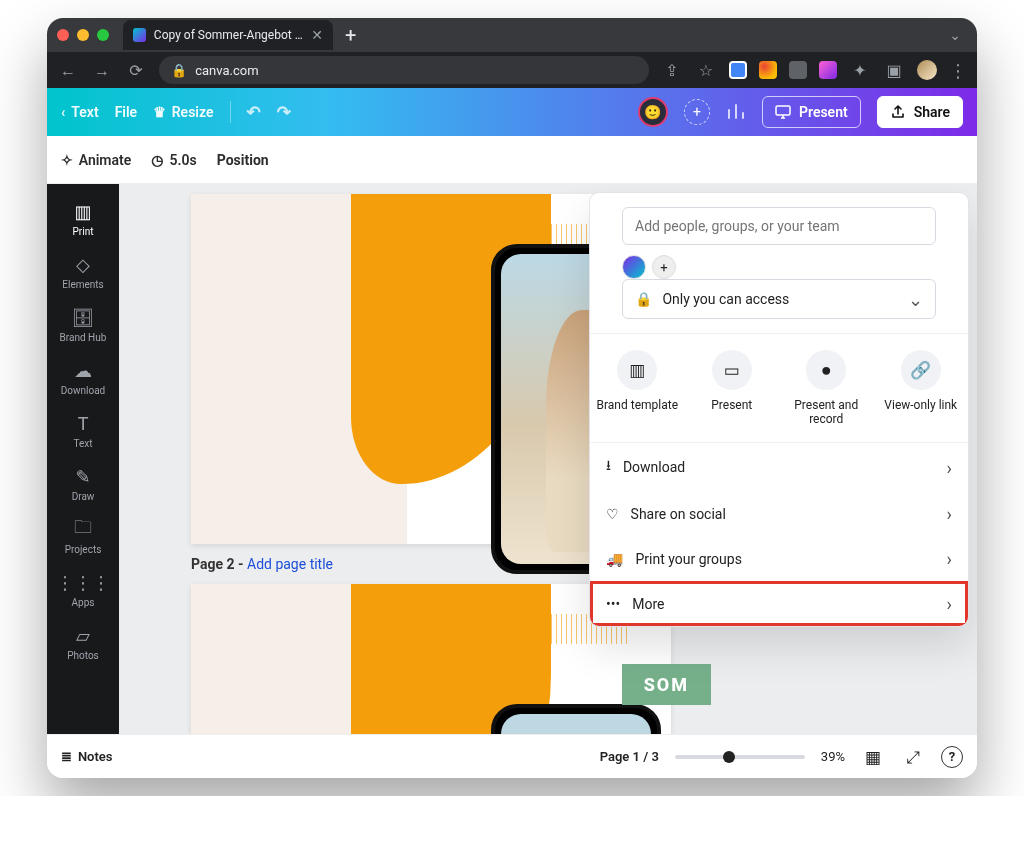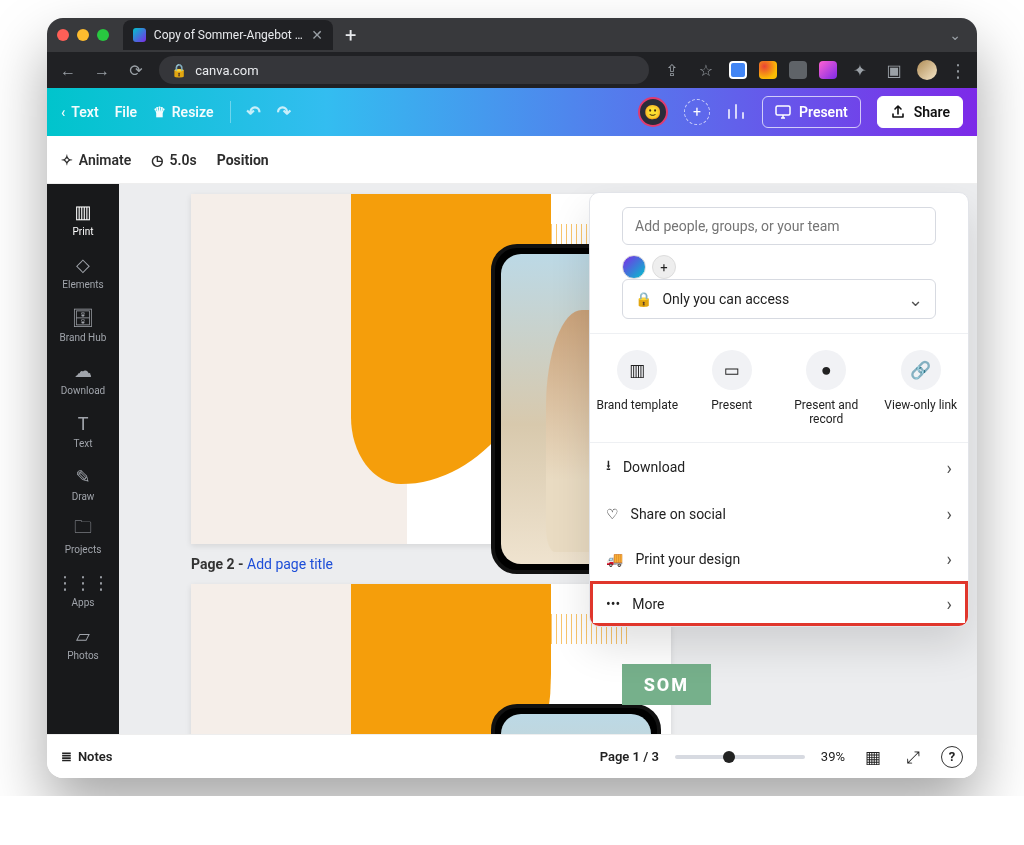--- a/index.html
+++ b/index.html
@@ -299,21 +299,21 @@
         <div class="sp-row">
           <span class="lead">
               <span>♡</span>
               <span>Share on social</span>
             </span>
           <span class="chev">›</span>
         </div>
         <div class="sp-row">
           <span class="lead">
               <span>🚚</span>
-              <span>Print your design</span>
+              <span>Print your groups</span>
             </span>
           <span class="chev">›</span>
         </div>
         <div class="sp-row hl">
           <span class="lead">
               <span>•••</span>
               <span>More</span>
             </span>
           <span class="chev">›</span>
         </div>

